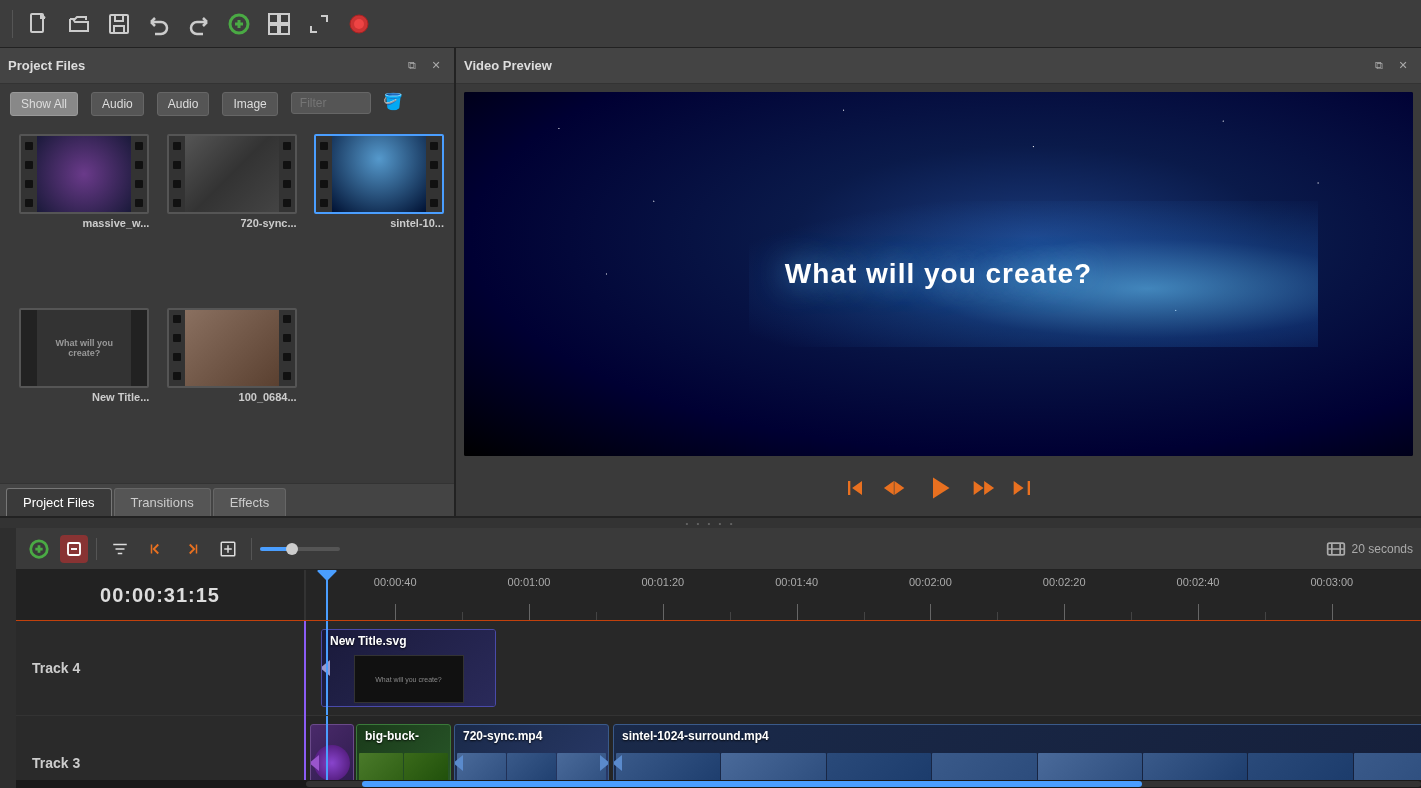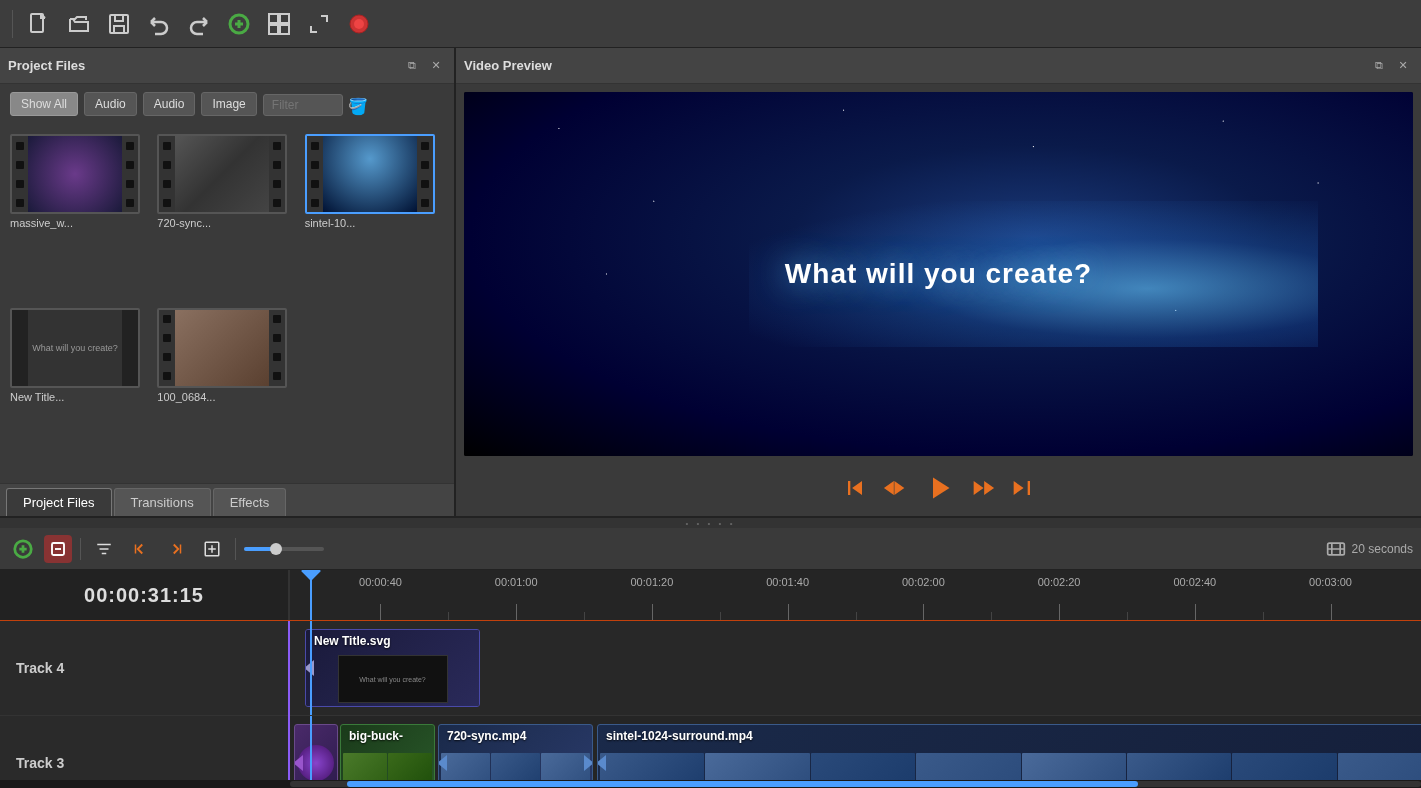--- a/index.html
+++ b/index.html
@@ -83,23 +83,23 @@
       background: transparent;
       border: none;
       color: #aaa;
       cursor: pointer;
       font-size: 11px;
       display: flex; align-items: center; justify-content: center;
     }
 
     #file-filter-row {
       display: flex;
-      align-items: flex-end;
+      align-items: flex-start;
       padding: 8px 10px;
-      gap: 6px;
+      gap: 13px;
       background: #3a3a3a;
     }
     .filter-btn {
       padding: 4px 10px;
       background: #555;
       border: 1px solid #666;
       color: #ddd;
       border-radius: 3px;
       cursor: pointer;
       font-size: 12px;
@@ -129,24 +129,25 @@
       display: grid;
       grid-template-columns: repeat(3, 1fr);
       gap: 4px;
       padding: 8px;
       flex: 1;
       overflow-y: auto;
     }
     .file-item {
       display: flex;
       flex-direction: column;
-      align-items: flex-start;
+      align-items: flex-end;
       cursor: pointer;
       border-radius: 3px;
       padding: 2px;
+      font-weight: bold;
     }
     .file-item.selected .file-thumb {
       border: 2px solid #4a9eff;
     }
     .file-thumb {
       width: 130px; height: 80px;
       background: #222;
       border: 2px solid #555;
       border-radius: 2px;
       overflow: hidden;
@@ -298,20 +299,21 @@
     }
     .vc-btn.play { font-size: 30px; color: #e87020; }
 
     
     #timeline-section {
       flex: 1;
       background: #2e2e2e;
       display: flex;
       flex-direction: column;
       min-height: 0;
+      padding-left: 16px;
     }
 
     #timeline-toolbar {
       display: flex;
       align-items: center;
       padding: 4px 8px;
       background: #3a3a3a;
       border-bottom: 1px solid #222;
       gap: 6px;
       height: 42px;

